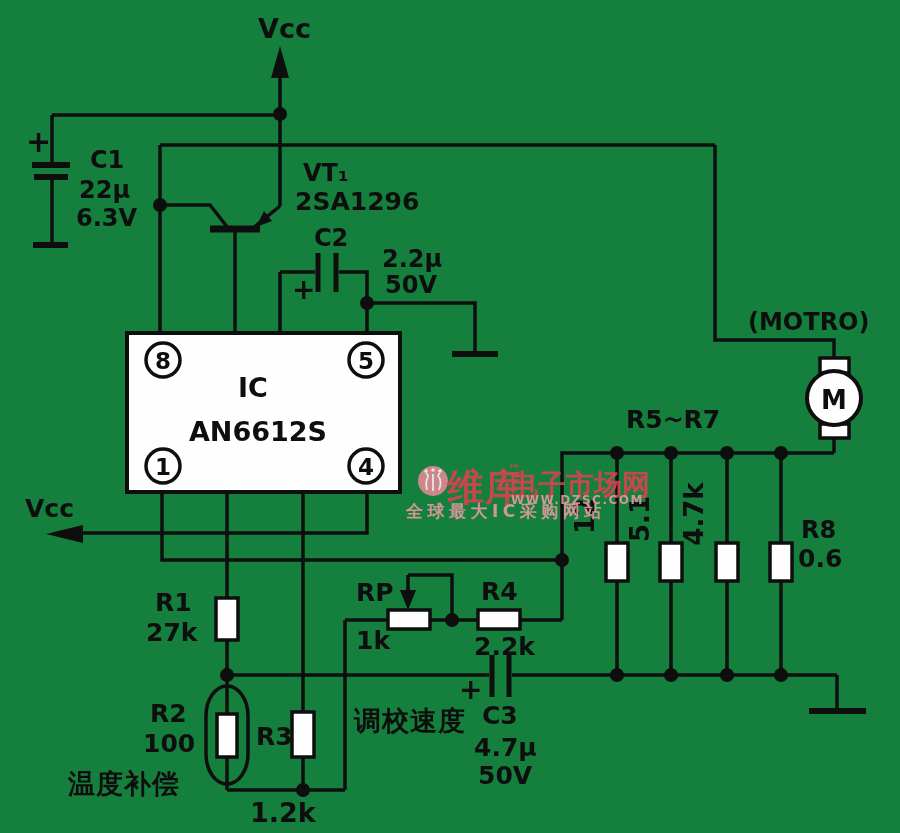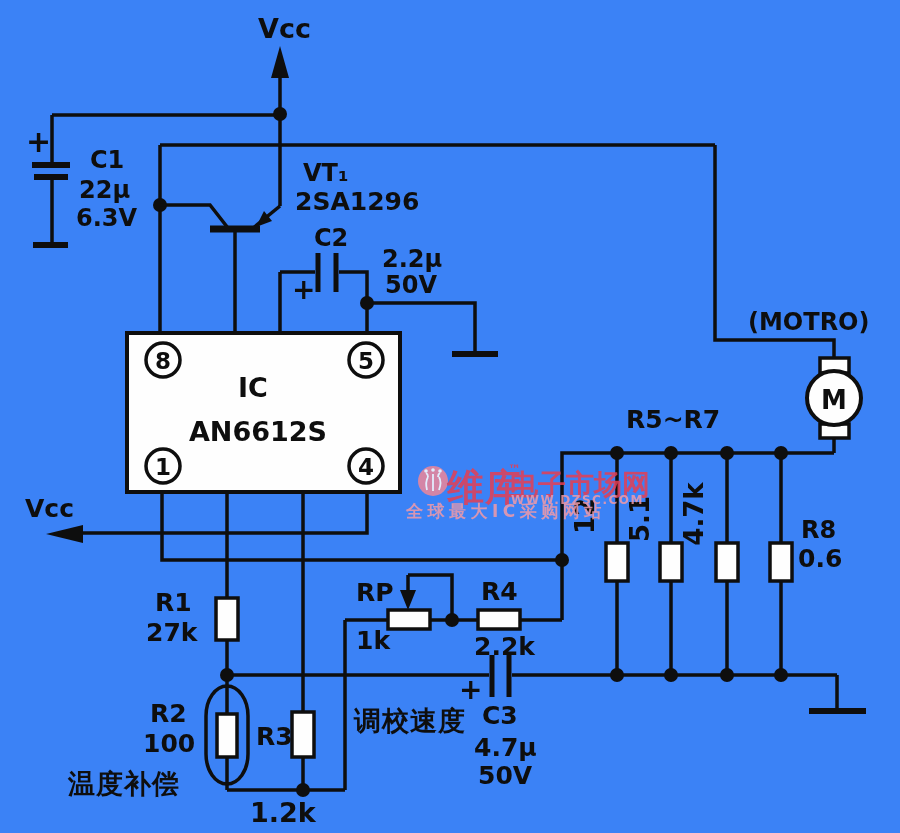--- a/index.html
+++ b/index.html
@@ -1,16 +1,16 @@
 <!DOCTYPE html>
 <html><head>
 <meta charset="utf-8">
 <style>
   html,body{margin:0;padding:0;background:#ffffff;}
-  .stage{position:relative;width:900px;height:833px;background:#3b82f6;overflow:hidden;}
+  .stage{position:relative;width:900px;height:833px;background:#15803d;overflow:hidden;}
   svg{display:block;}
   text{font-family:"DejaVu Sans","Liberation Sans",sans-serif;font-weight:bold;}
   .lbl{fill:#0e0e0e;}
   .wm-url{letter-spacing:1.5px;}
   .wm-tag{letter-spacing:4.5px;}
   .cjk{letter-spacing:1px;}
 </style>
 </head>
 <body>
 

